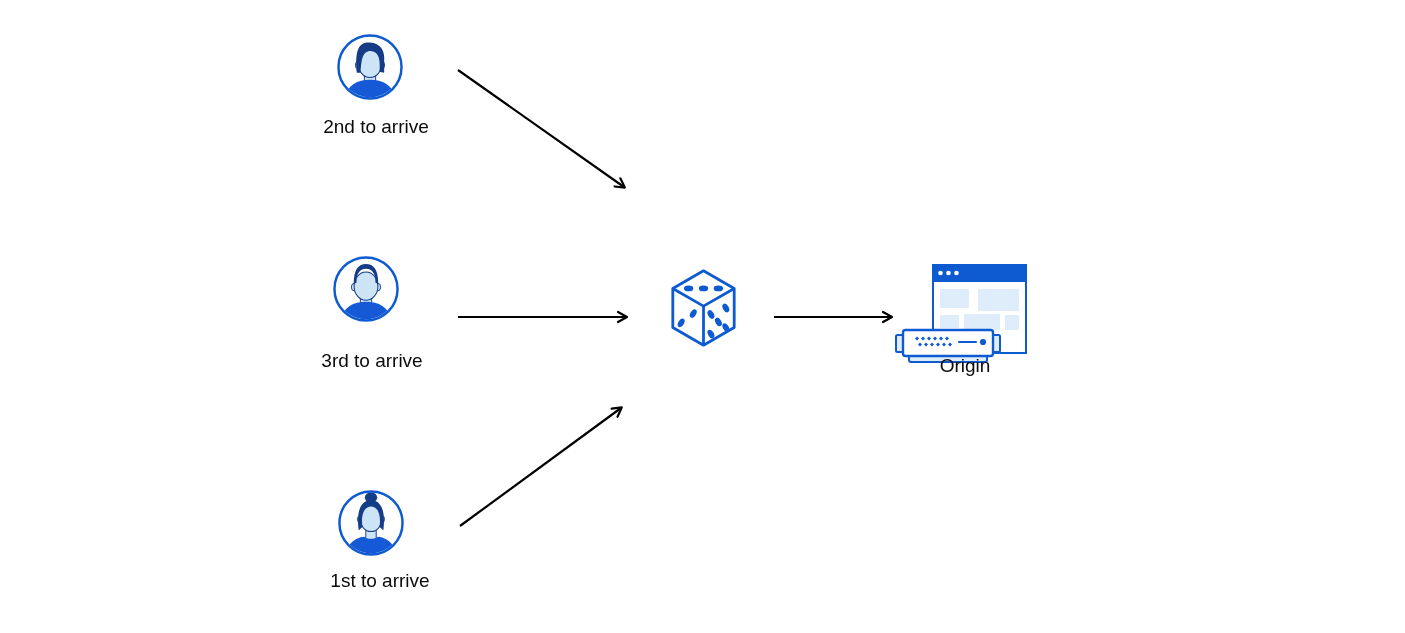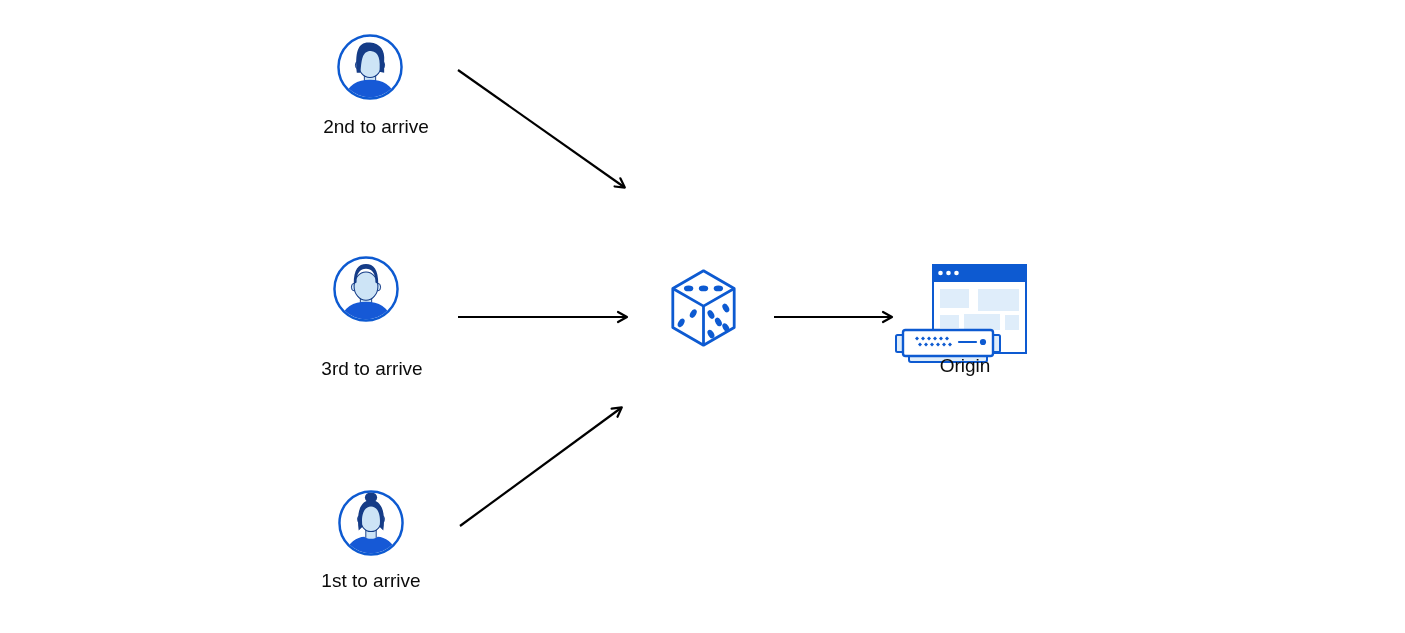--- a/index.html
+++ b/index.html
@@ -79,40 +79,40 @@
     <circle class="f-white st-accent" cx="36" cy="36" r="33.4" stroke-width="2.6"></circle>
     <g clip-path="url(#c2)">
       <ellipse class="f-face st-navy" cx="23.5" cy="34" rx="3" ry="4" stroke-width="1"></ellipse>
       <ellipse class="f-face st-navy" cx="48.5" cy="34" rx="3" ry="4" stroke-width="1"></ellipse>
       <rect class="f-face st-navy" x="30" y="42" width="12" height="12" stroke-width="1"></rect>
       <path class="f-shirt st-none" d="M8,74 C10,56 21,49.5 36,49.5 C51,49.5 62,56 64,74 Z"></path>
       <ellipse class="f-face st-navy" cx="36" cy="33" rx="12.6" ry="15" stroke-width="1.1"></ellipse>
       <path class="f-navy st-none" d="M23,31 C23,15 28,9.5 36,9.5 C44,9.5 49,15 49,31 L46,29 C46,18.5 42,14.5 36,14.5 C30,14.5 26,18.5 26,29 Z"></path>
     </g>
   </svg>
-  <div class="node-label" style="left:372px;top:359px">3rd to arrive</div>
+  <div class="node-label" style="left:372px;top:351px">3rd to arrive</div>
 
   <svg class="abs" style="left:337px;top:489px" width="68" height="68" viewBox="0 0 72 72">
     <defs>
         <clipPath id="c3">
           <circle cx="36" cy="36" r="32.2"></circle>
         </clipPath>
       </defs>
     <circle class="f-white st-accent" cx="36" cy="36" r="33.4" stroke-width="2.6"></circle>
     <g clip-path="url(#c3)">
       <ellipse class="f-navy st-none" cx="36" cy="9" rx="6.5" ry="5.5"></ellipse>
       <ellipse class="f-face st-navy" cx="24.5" cy="32" rx="2.8" ry="3.8" stroke-width="1"></ellipse>
       <ellipse class="f-face st-navy" cx="47.5" cy="32" rx="2.8" ry="3.8" stroke-width="1"></ellipse>
       <rect class="f-face st-navy" x="30.5" y="40" width="11" height="15" stroke-width="1"></rect>
       <path class="f-shirt st-none" d="M8,74 C10,57 20,51 29,50.5 C31,53.5 41,53.5 43,50.5 C52,51 62,57 64,74 Z"></path>
       <ellipse class="f-face st-navy" cx="36" cy="30.5" rx="11.8" ry="14.6" stroke-width="1.1"></ellipse>
       <path class="f-navy st-none" d="M23,44 C20,22 26,12 36,12 C46,12 52,22 49,44 L45,40 C47,27 43,18.5 36,18.5 C29,18.5 25,27 27,40 Z"></path>
     </g>
   </svg>
-  <div class="node-label" style="left:371px;top:571px">1st to arrive</div>
+  <div class="node-label" style="left:380px;top:571px">1st to arrive</div>
 
   <svg class="abs" style="left:667px;top:268px" width="73" height="80" viewBox="0 0 74 86">
     <g stroke-linejoin="round">
       <path class="f-white st-accent" stroke-width="3" d="M37,3 L70,22 L70,64 L37,83 L4,64 L4,22 Z"></path>
       <path class="f-none st-accent" stroke-width="3" d="M4,22 L37,41 L70,22 M37,41 L37,83"></path>
     </g>
     <g class="f-accent st-none">
 
       <ellipse cx="21" cy="22" rx="5" ry="3.1"></ellipse>
       <ellipse cx="37" cy="22" rx="5" ry="3.1"></ellipse>

